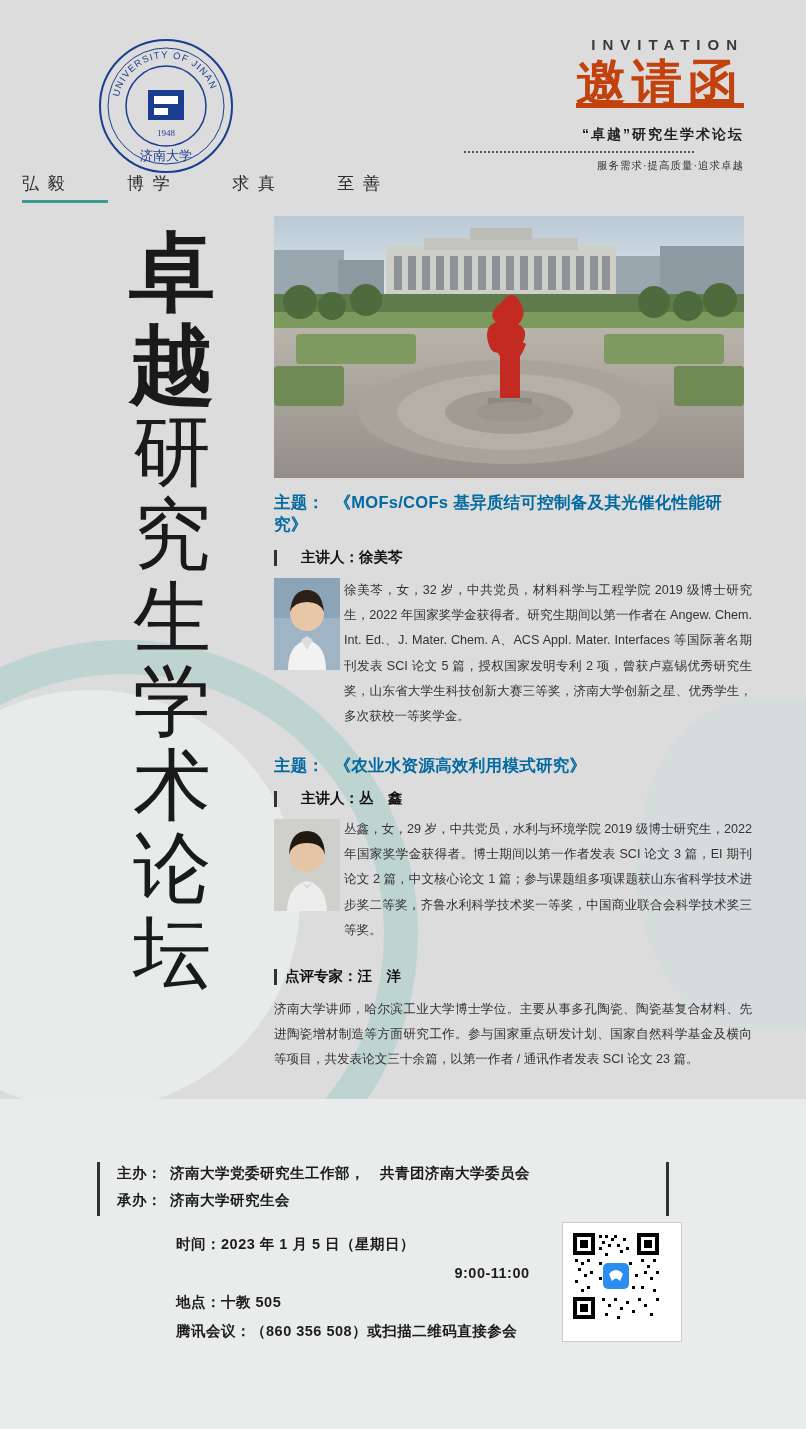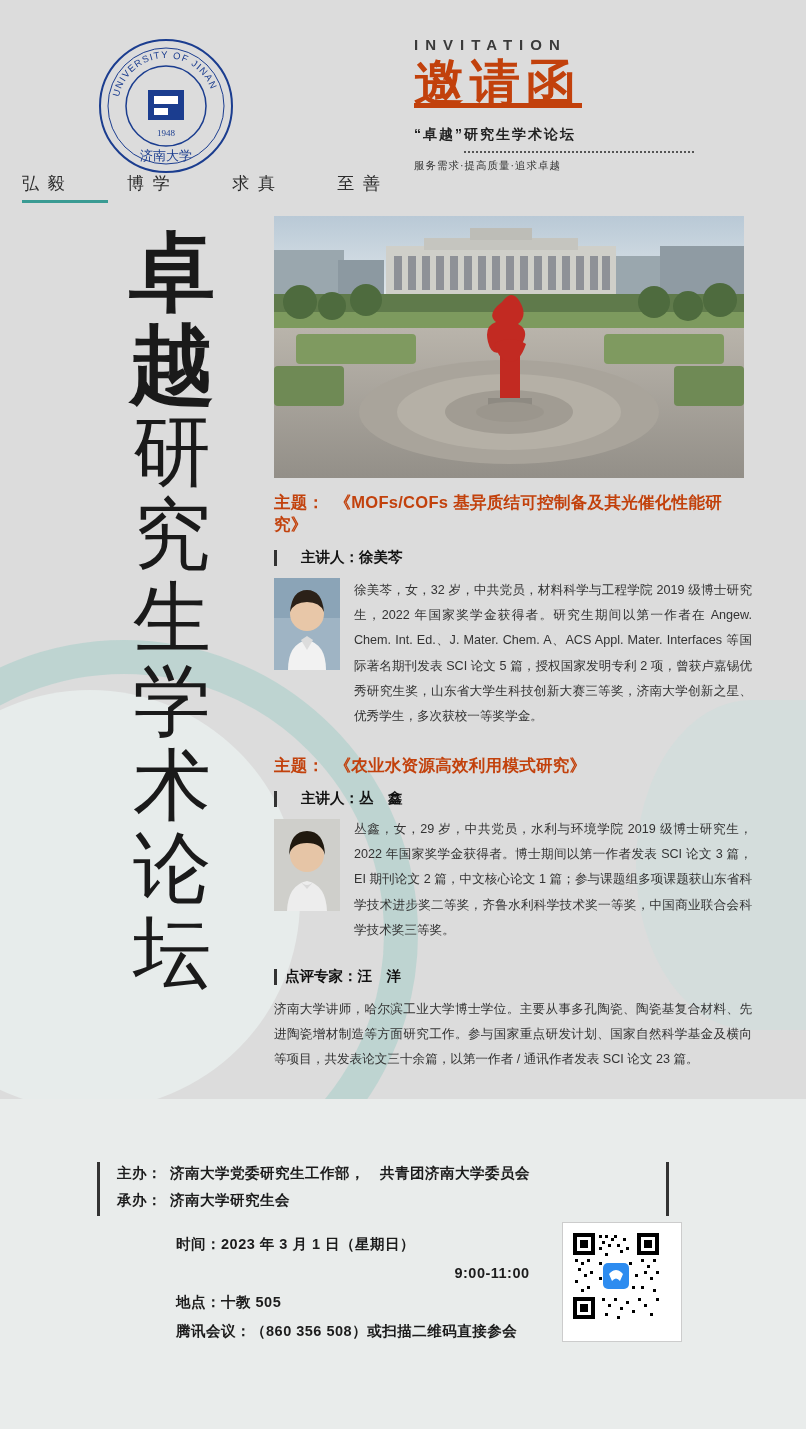--- a/index.html
+++ b/index.html
@@ -48,21 +48,21 @@
     z-index:0;
   }
 
   
   .logo{
     position:absolute;left:96px;top:36px;width:140px;height:140px;z-index:3;
   }
   .logo svg{display:block;}
 
   .invitation-block{
-    position:absolute;right:62px;top:36px;width:330px;text-align:left;z-index:3;
+    position:absolute;right:62px;top:36px;width:330px;text-align:right;z-index:3;
   }
   .invitation-en{
     font-size:15px;letter-spacing:7px;color:#3a3a3a;font-weight:bold;
   }
   .invitation-cn{
     font-family:"DejaVu Serif","Liberation Serif",serif;
     font-size:50px;font-weight:bold;letter-spacing:6px;color:#c2410c;
     margin-top:4px;line-height:1.05;text-decoration:underline;
   }
   .invitation-sub{
@@ -103,30 +103,30 @@
     position:absolute;left:274px;top:216px;width:470px;height:262px;z-index:3;
     overflow:hidden;background:#7fa0b8;
   }
   .photo svg{display:block;}
 
   
   .content{
     position:absolute;left:274px;top:492px;width:478px;z-index:3;
   }
   .topic-line{
-    font-size:16.5px;font-weight:bold;color:#c2410c;margin-bottom:14px;
+    font-size:16.5px;font-weight:bold;color:#0369a1;margin-bottom:14px;
     letter-spacing:.3px;
   }
   .topic-label{margin-right:10px;}
   .speaker-line{
     font-size:14.5px;font-weight:bold;color:#111;margin-bottom:12px;
     border-left:3px solid #333;padding-left:24px;line-height:1.1;
   }
   .bio{
-    display:flex;gap:14px;margin-bottom:26px;
+    display:flex;gap:4px;margin-bottom:26px;
   }
   .bio .portrait{
     width:66px;height:92px;flex:0 0 66px;overflow:hidden;background:#b8c4cc;
   }
   .bio .portrait svg{display:block;}
   .bio .bio-text{
     font-size:12.6px;line-height:2.0;color:#333;text-align:justify;
   }
   .bio.second .bio-text{margin-top:-2px;}
   .expert-head{
@@ -343,21 +343,21 @@
       <div class="org-line">
         <span class="org-label">主办：</span><span>济南大学党委研究生工作部，　共青团济南大学委员会</span>
       </div>
       <div class="org-line">
         <span class="org-label">承办：</span><span>济南大学研究生会</span>
       </div>
     </div>
 
     <div class="meta">
       <div>
-        <span>时间：</span><span>2023 年 3 月 1 日（星期日）</span>
+        <span>时间：</span><span>2023 年 1 月 5 日（星期日）</span>
       </div>
       <div class="indent">9:00-11:00</div>
       <div>
         <span>地点：</span><span>十教 505</span>
       </div>
       <div>
         <span>腾讯会议：</span><span>（860 356 508）或扫描二维码直接参会</span>
       </div>
     </div>
 

